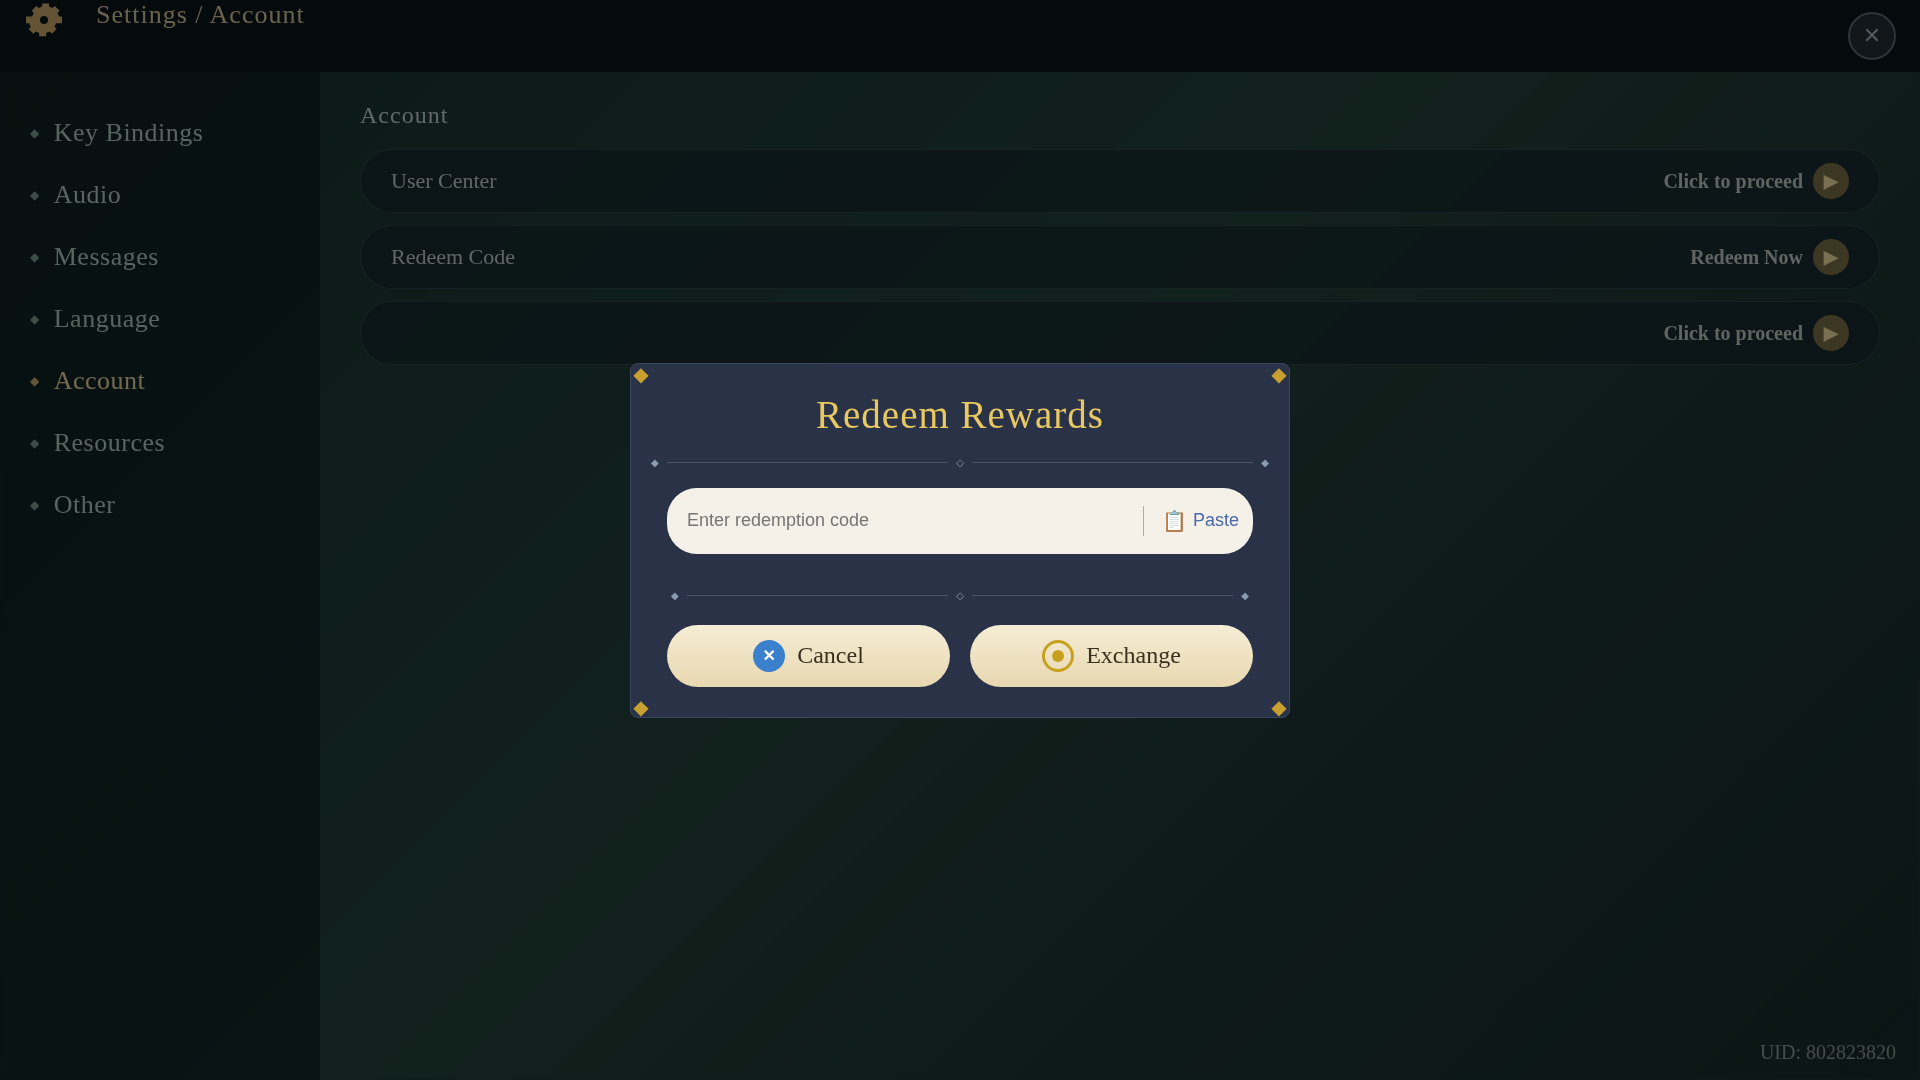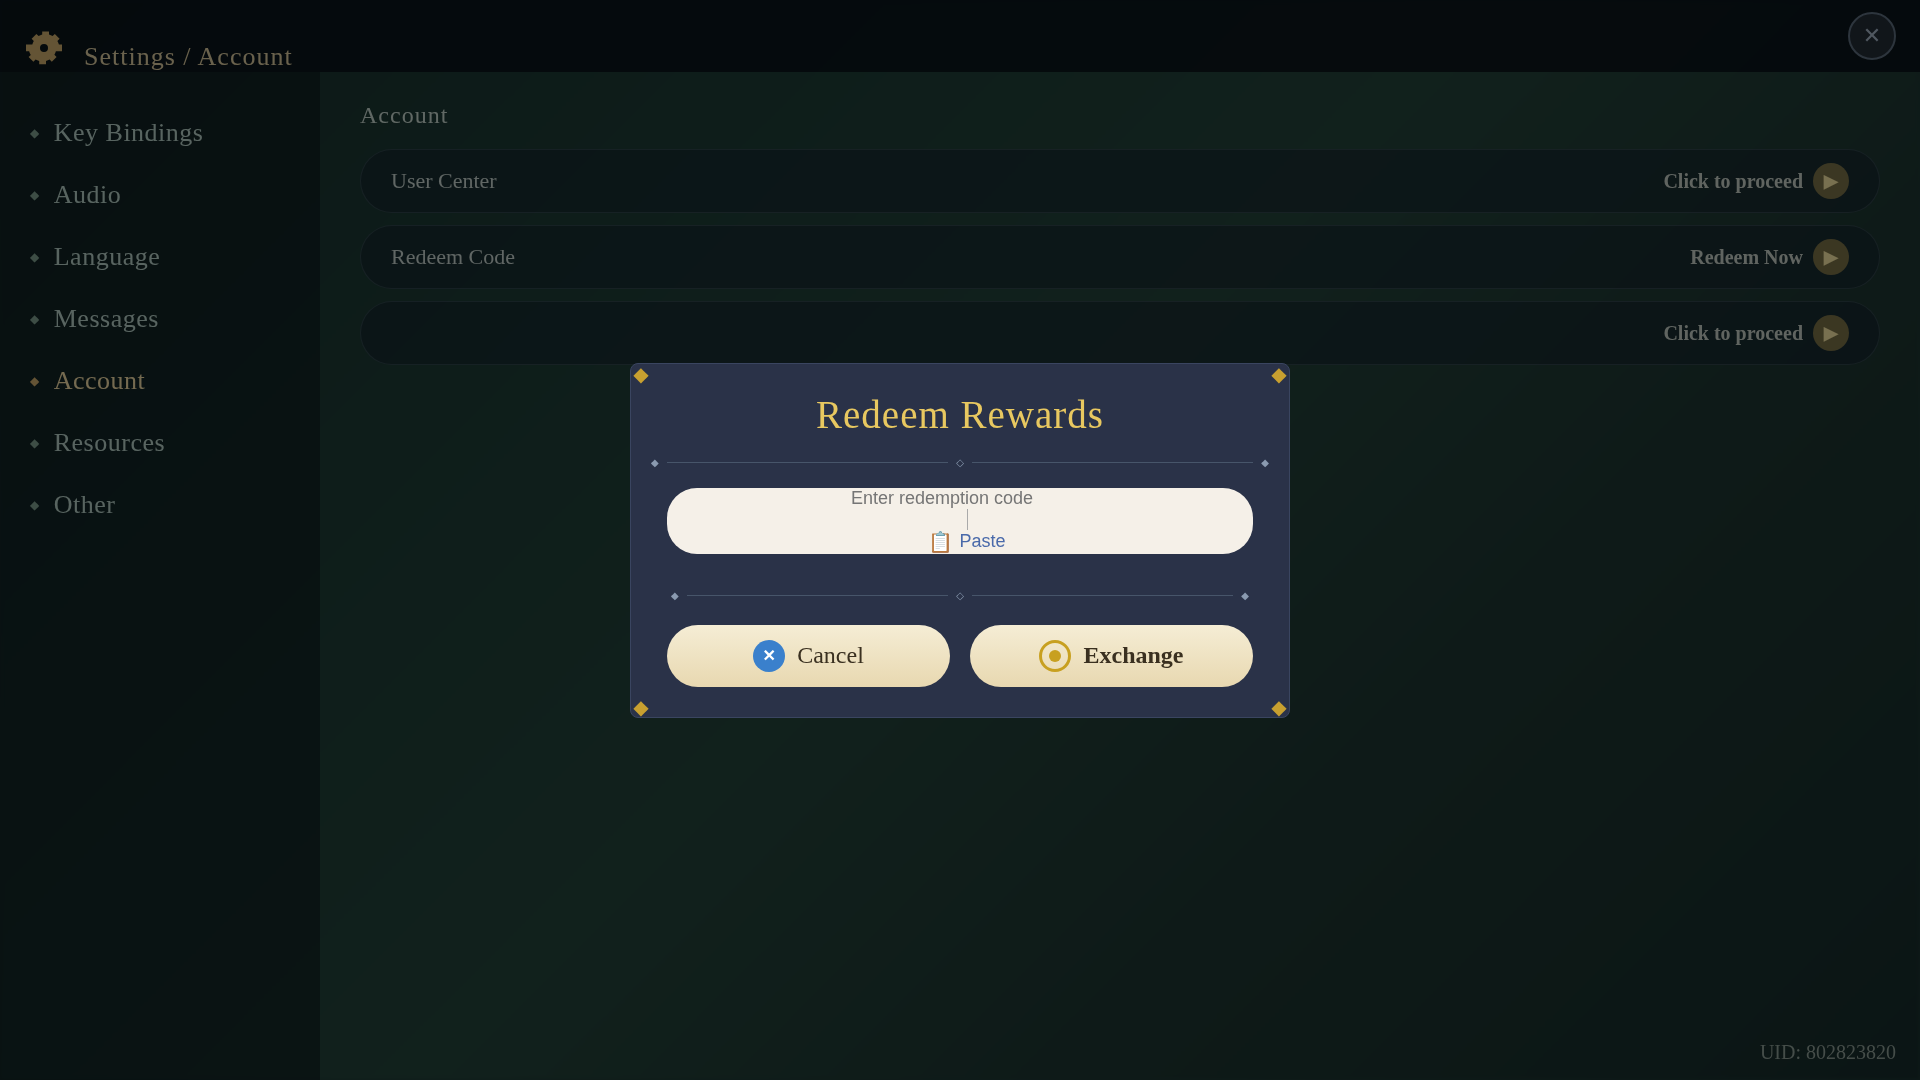--- a/index.html
+++ b/index.html
@@ -30,23 +30,24 @@
 
     
     .topbar {
       position: absolute;
       top: 0;
       left: 0;
       right: 0;
       height: 72px;
       background: rgba(8, 15, 22, 0.85);
       display: flex;
-      align-items: flex-end;
+      align-items: flex-start;
       padding: 0 24px;
       z-index: 10;
+      gap: 12px;
     }
 
     .topbar-icon {
       width: 44px;
       height: 44px;
       margin-right: 16px;
       color: #c8a86a;
       font-size: 36px;
     }
 
@@ -251,21 +252,20 @@
 
     
     .code-input-wrap {
       display: flex;
       align-items: center;
       background: #f5f0e8;
       border-radius: 30px;
       overflow: hidden;
       height: 66px;
       padding: 0 6px 0 20px;
-      flex-direction: column;
     }
 
     .code-input {
       flex: 1;
       border: none;
       background: transparent;
       font-size: 18px;
       color: #555;
       outline: none;
     }
@@ -321,21 +321,20 @@
     .btn-cancel {
       background: linear-gradient(to bottom, #f5edd5, #e8d8b0);
       border: none;
       color: #3a3020;
     }
 
     .btn-exchange {
       background: linear-gradient(to bottom, #f5edd5, #e8d8b0);
       border: none;
       color: #3a3020;
-      font-weight: bold;
     }
 
     .btn-icon-x {
       width: 32px;
       height: 32px;
       border-radius: 50%;
       background: #3a80cc;
       color: white;
       display: flex;
       align-items: center;
@@ -386,24 +385,24 @@
 </div>
 
 <div class="sidebar">
   <div class="sidebar-item">
     <span>Key Bindings</span>
   </div>
   <div class="sidebar-item">
     <span>Audio</span>
   </div>
   <div class="sidebar-item">
+    <span>Messages</span>
+  </div>
+  <div class="sidebar-item">
     <span>Language</span>
-  </div>
-  <div class="sidebar-item">
-    <span>Messages</span>
   </div>
   <div class="sidebar-item active">
     <span>Account</span>
   </div>
   <div class="sidebar-item">
     <span>Resources</span>
   </div>
   <div class="sidebar-item">
     <span>Other</span>
   </div>

